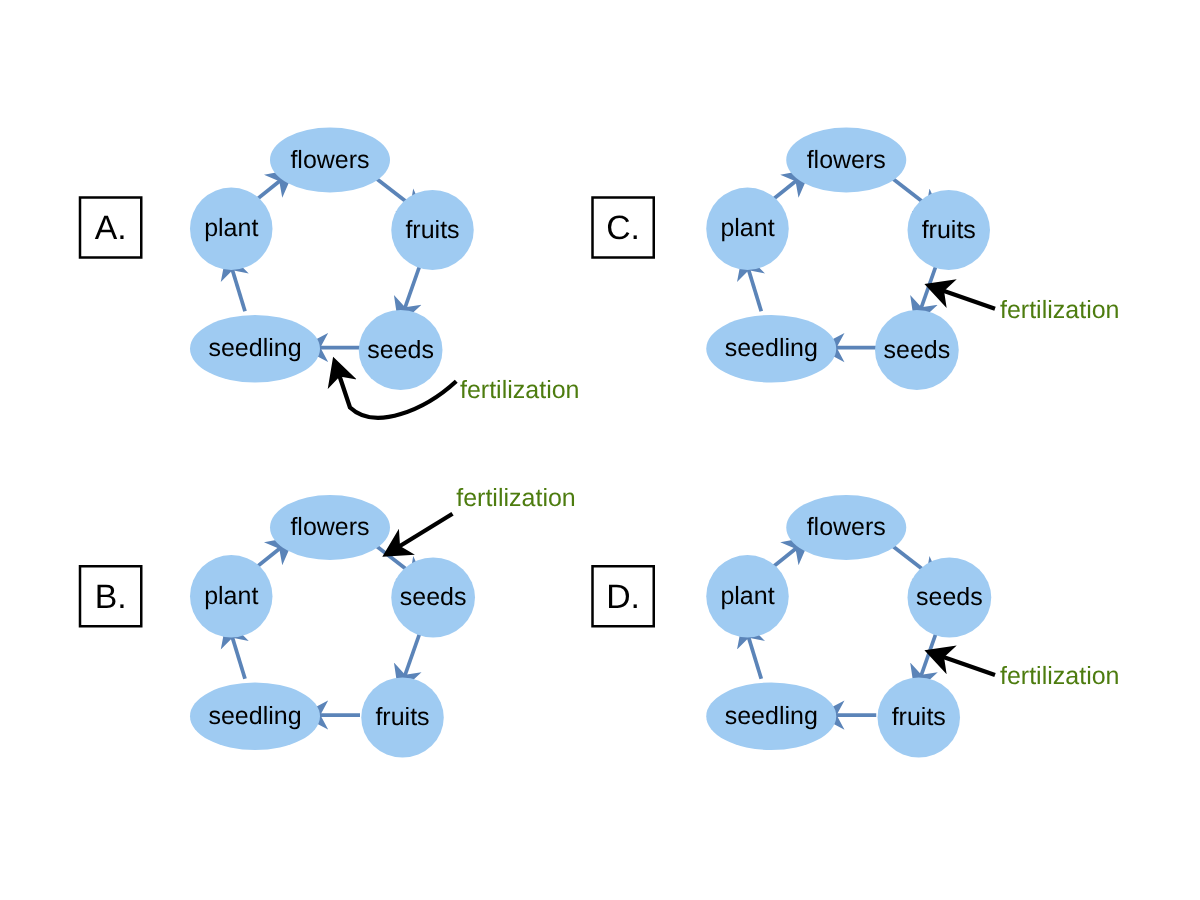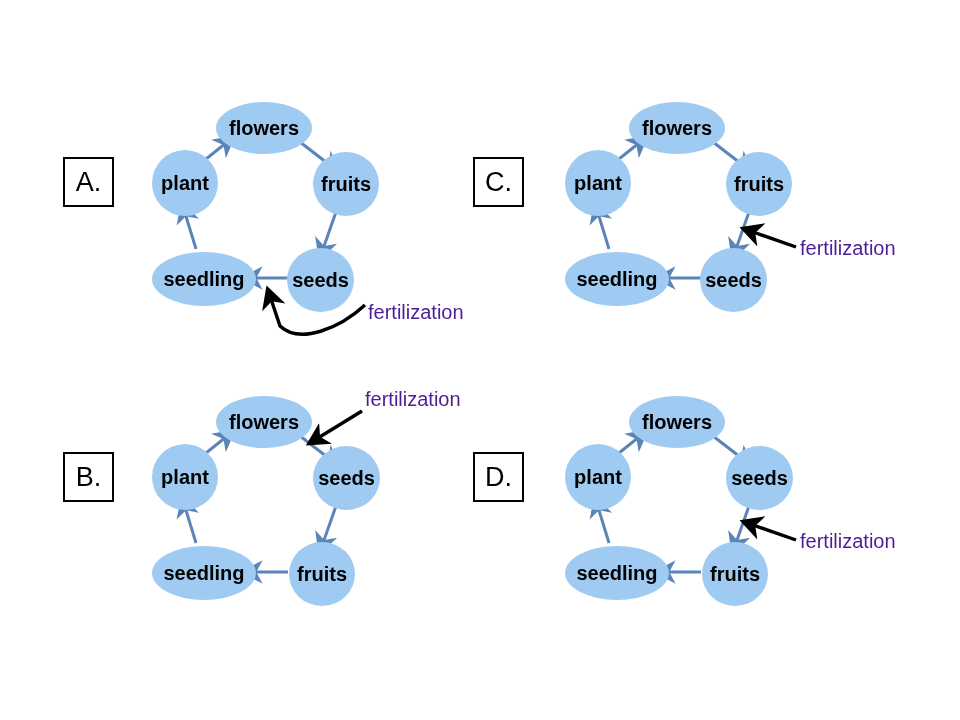--- a/index.html
+++ b/index.html
@@ -35,26 +35,25 @@
     display: flex;
     align-items: center;
     justify-content: center;
     box-sizing: border-box;
   }
   .node-label {
     font-size: 20px;
     color: #000000;
     white-space: nowrap;
     line-height: 1;
-    font-weight: bold;
   }
   .fert-label {
     position: absolute;
     font-size: 20px;
-    color: #4c1d95;
+    color: #4d7c0f;
     white-space: nowrap;
     line-height: 1;
   }
   svg.arrows {
     position: absolute;
     left: 0;
     top: 0;
     width: 960px;
     height: 720px;
     pointer-events: none;

